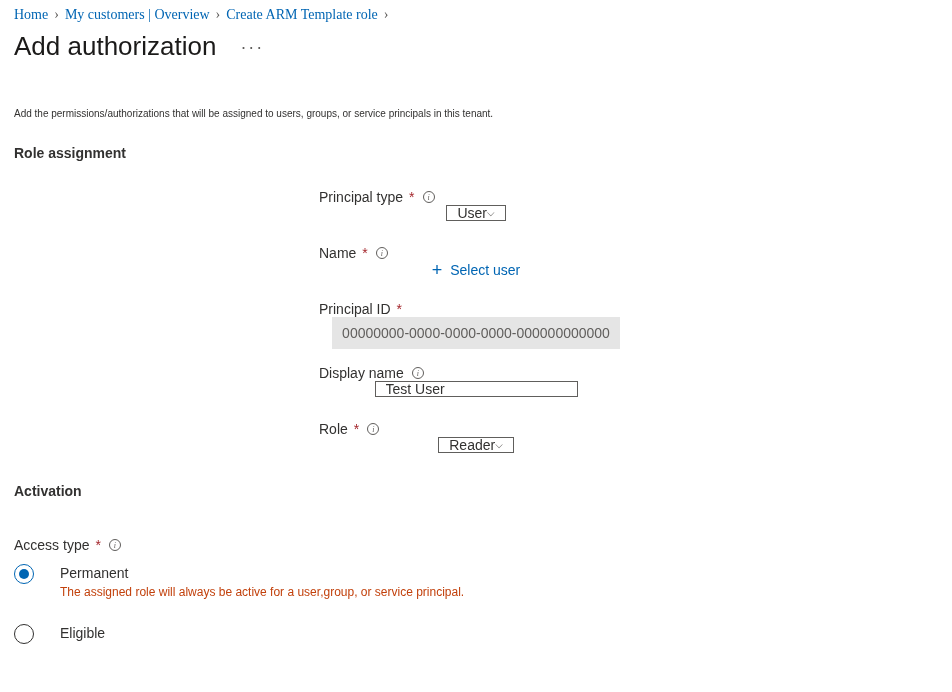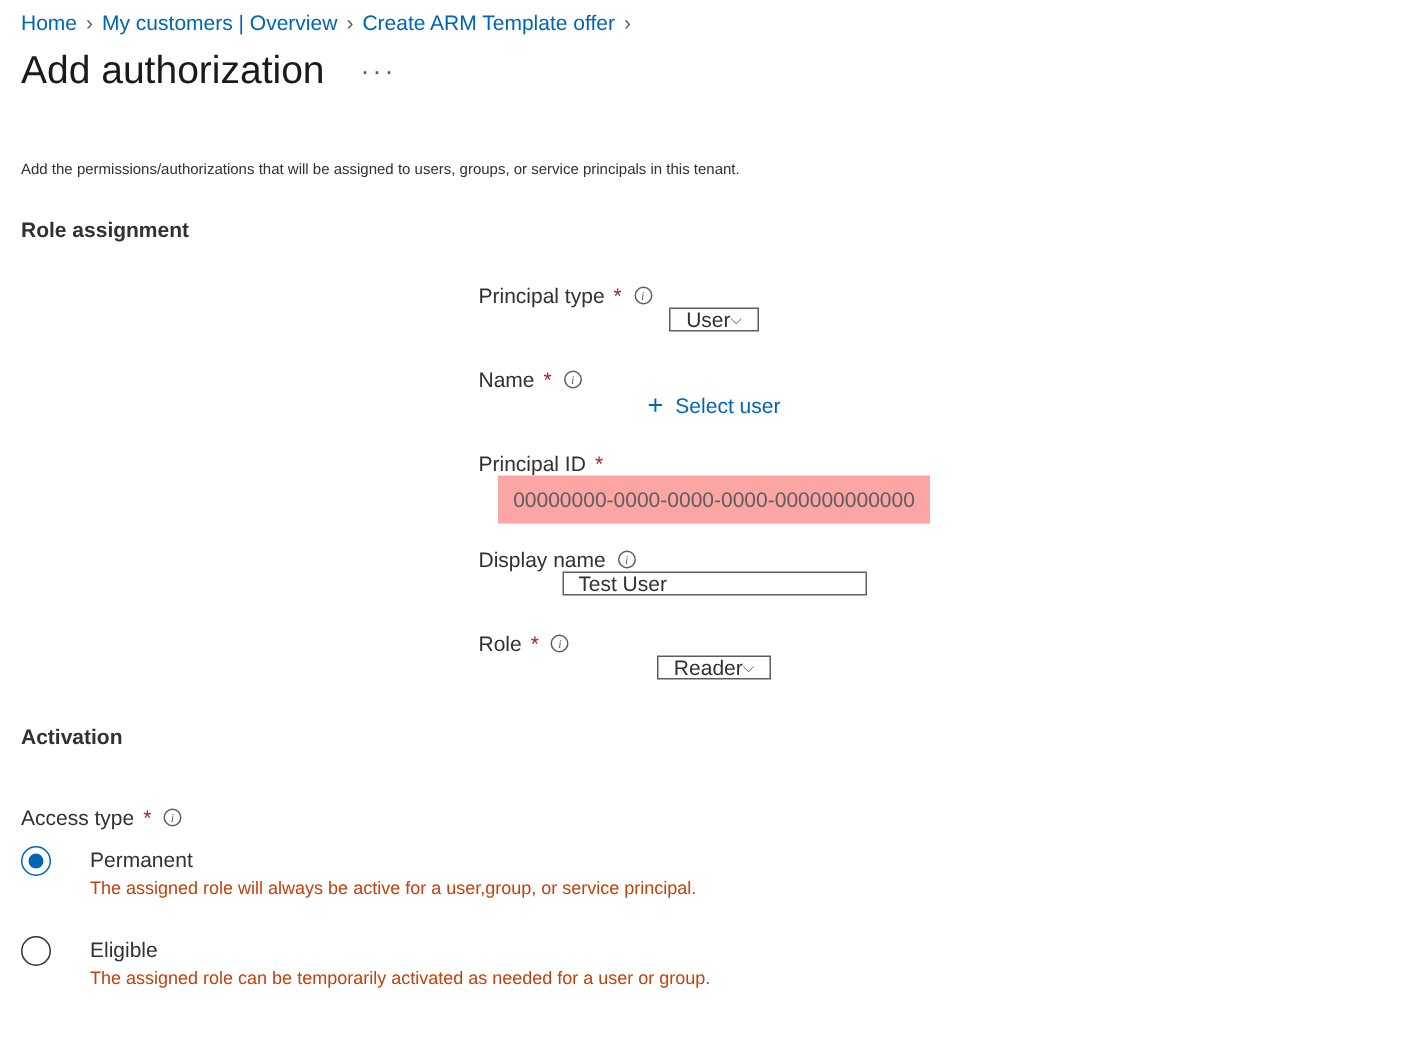--- a/index.html
+++ b/index.html
@@ -13,20 +13,21 @@
     width: 952px;
   }
   .breadcrumb {
     display: flex;
     align-items: center;
     gap: 6px;
     font-size: 14px;
     color: #605e5c;
     padding: 7px 0 2px 0;
     flex-wrap: wrap;
+    font-family: Liberation Serif, serif;
   }
   .breadcrumb a {
     color: #0065b3;
     text-decoration: none;
     cursor: pointer;
   }
   .breadcrumb .sep {
     color: #605e5c;
   }
   h1.page-title {
@@ -109,21 +110,21 @@
   .text-input {
     cursor: text;
   }
   .select-box .chev {
     font-size: 10px;
     color: #605e5c;
   }
   .readonly-field {
     width: 100%;
     height: 32px;
-    background: #fca5a5;
+    background: #e5e5e5;
     border: none;
     padding: 0 10px;
     display: flex;
     align-items: center;
     color: #605e5c;
     font-size: 14px;
   }
   .link-button {
     color: #0065b3;
     font-size: 14px;
@@ -182,21 +183,21 @@
   }
 </style>
 </head>
 <body>
 
 <nav class="breadcrumb">
   <a>Home</a>
   <span class="sep">›</span>
   <a>My customers | Overview</a>
   <span class="sep">›</span>
-  <a>Create ARM Template offer</a>
+  <a>Create ARM Template role</a>
   <span class="sep">›</span>
 </nav>
 
 <h1 class="page-title">
   <span>Add authorization</span>
   <span class="more-dots">···</span>
 </h1>
 
 <div class="intro">Add the permissions/authorizations that will be assigned to users, groups, or service principals in this tenant.</div>
 
@@ -279,17 +280,16 @@
       <div class="radio checked"></div>
       <div class="radio-text">
         <div class="title">Permanent</div>
         <div class="desc">The assigned role will always be active for a user,group, or service principal.</div>
       </div>
     </div>
     <div class="radio-option">
       <div class="radio"></div>
       <div class="radio-text">
         <div class="title">Eligible</div>
-        <div class="desc">The assigned role can be temporarily activated as needed for a user or group.</div>
       </div>
     </div>
   </div>
 </div>
 
 </body></html>

